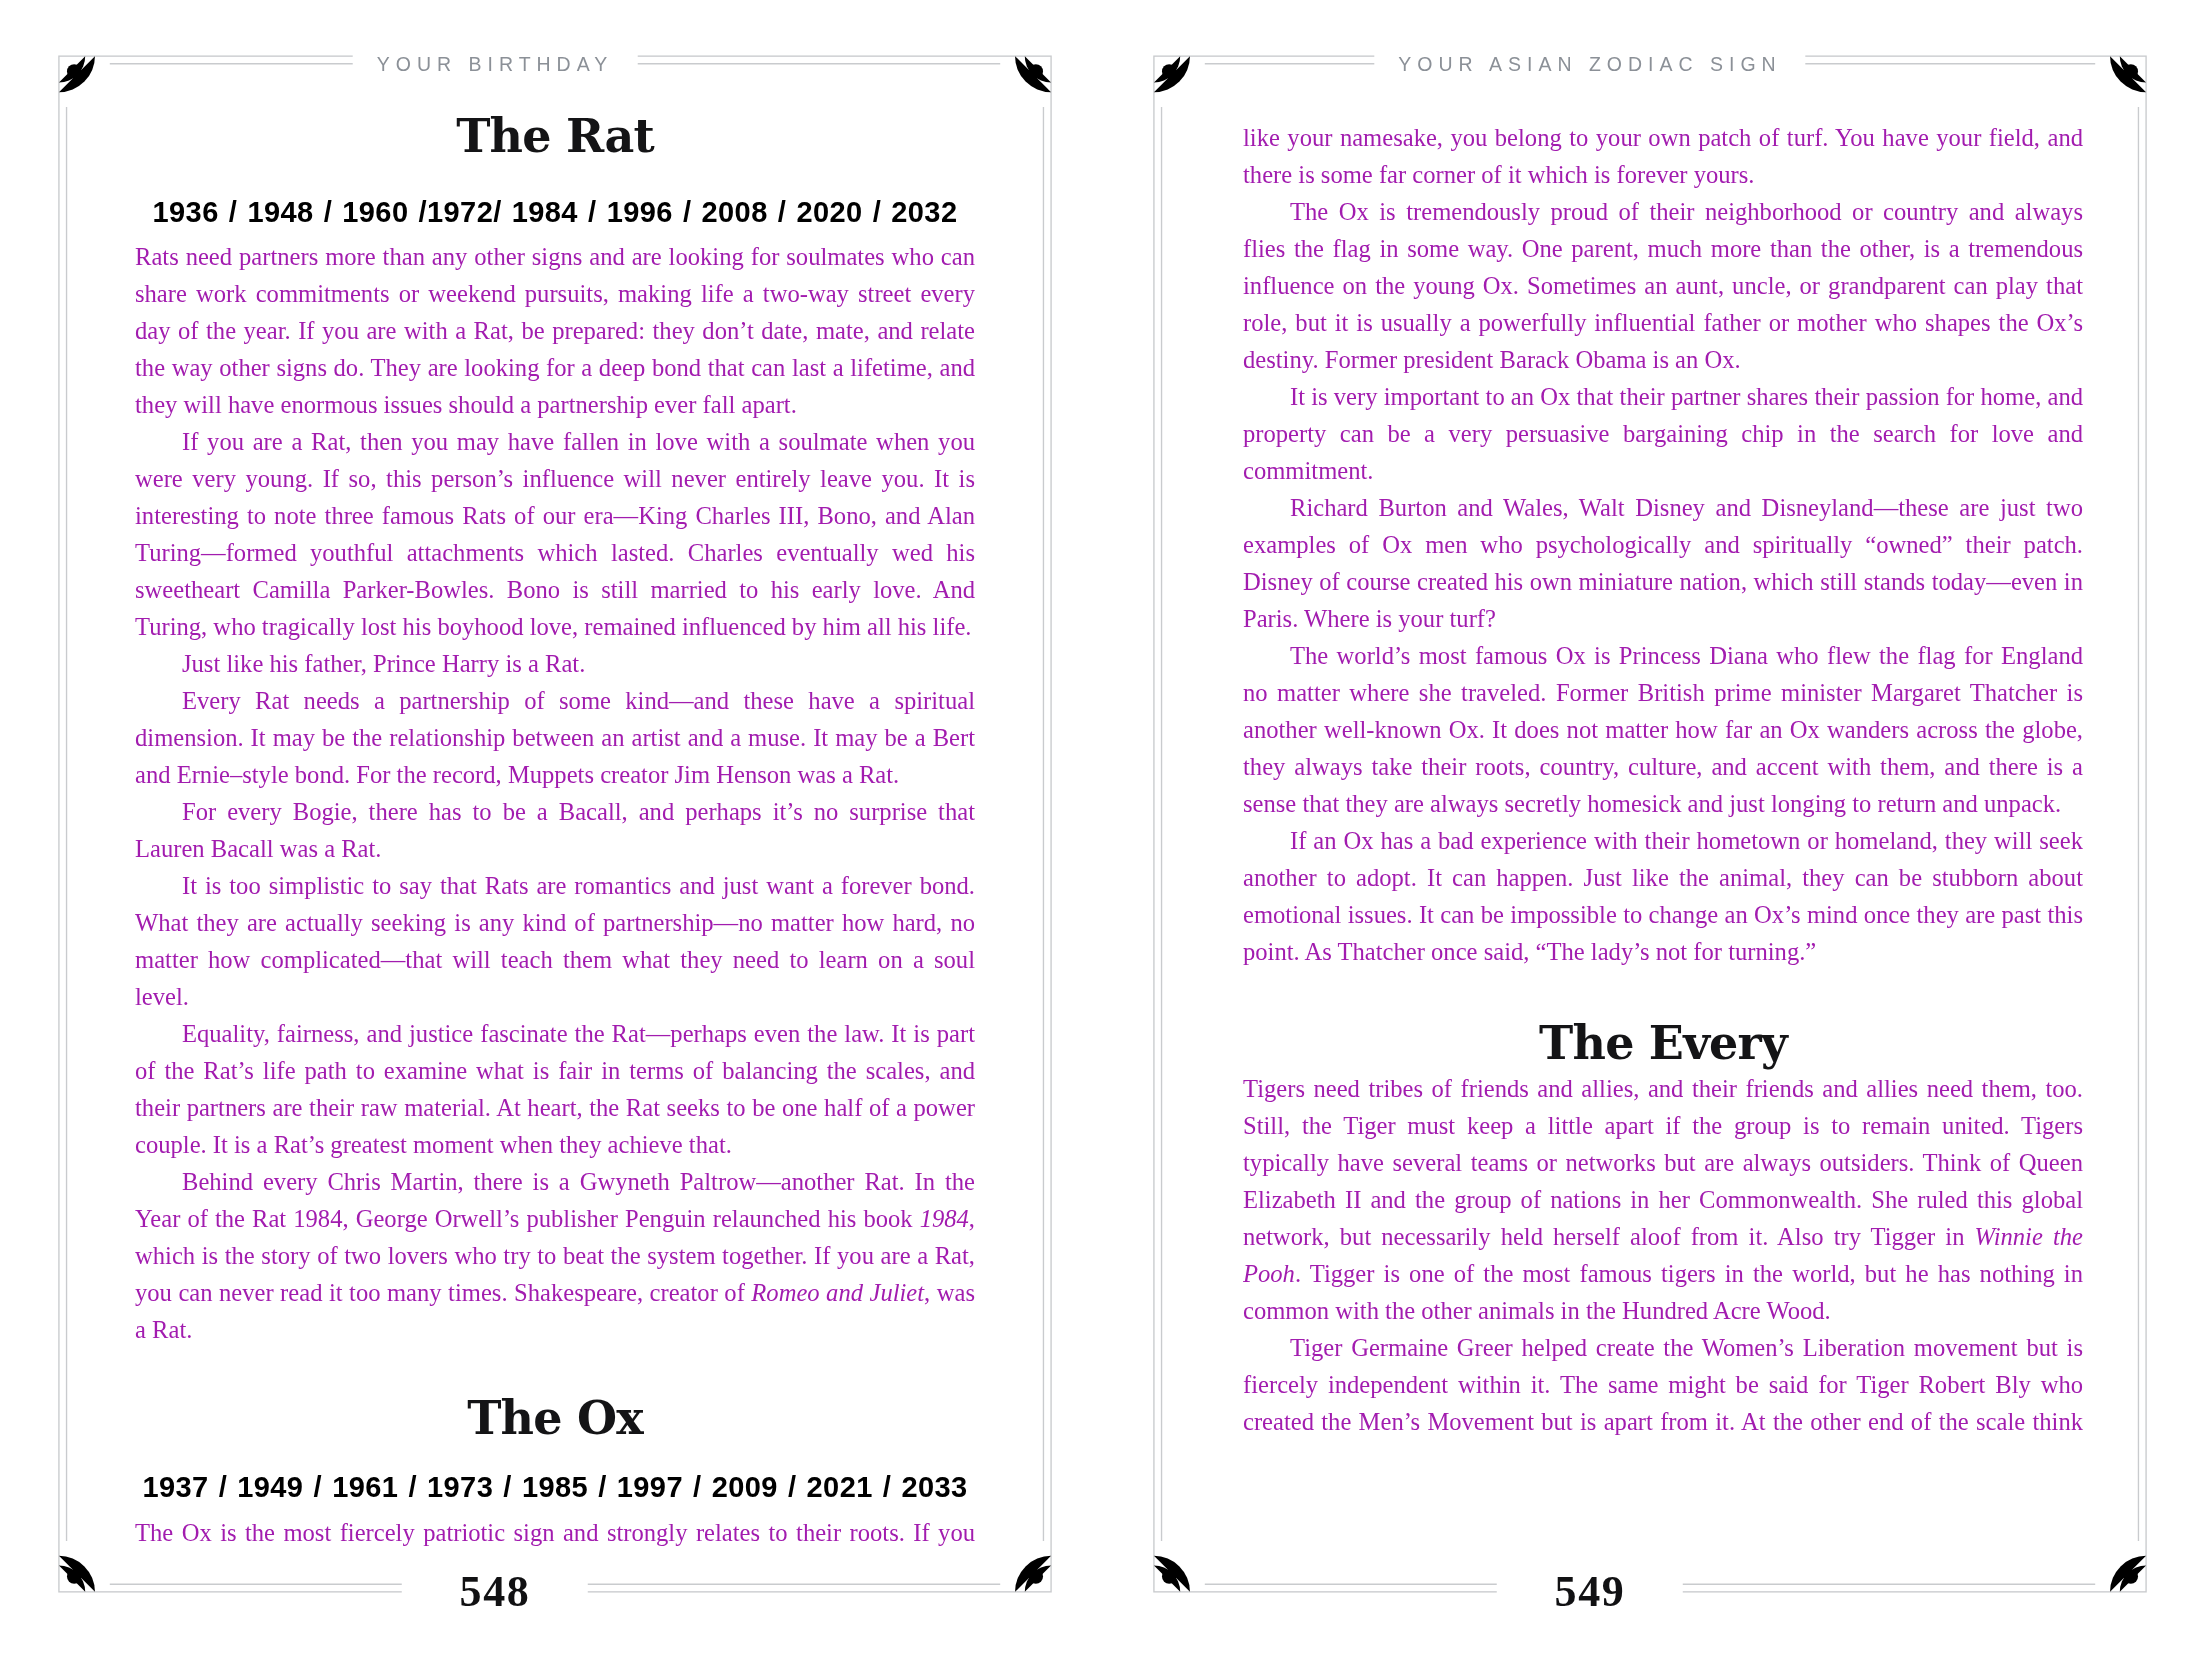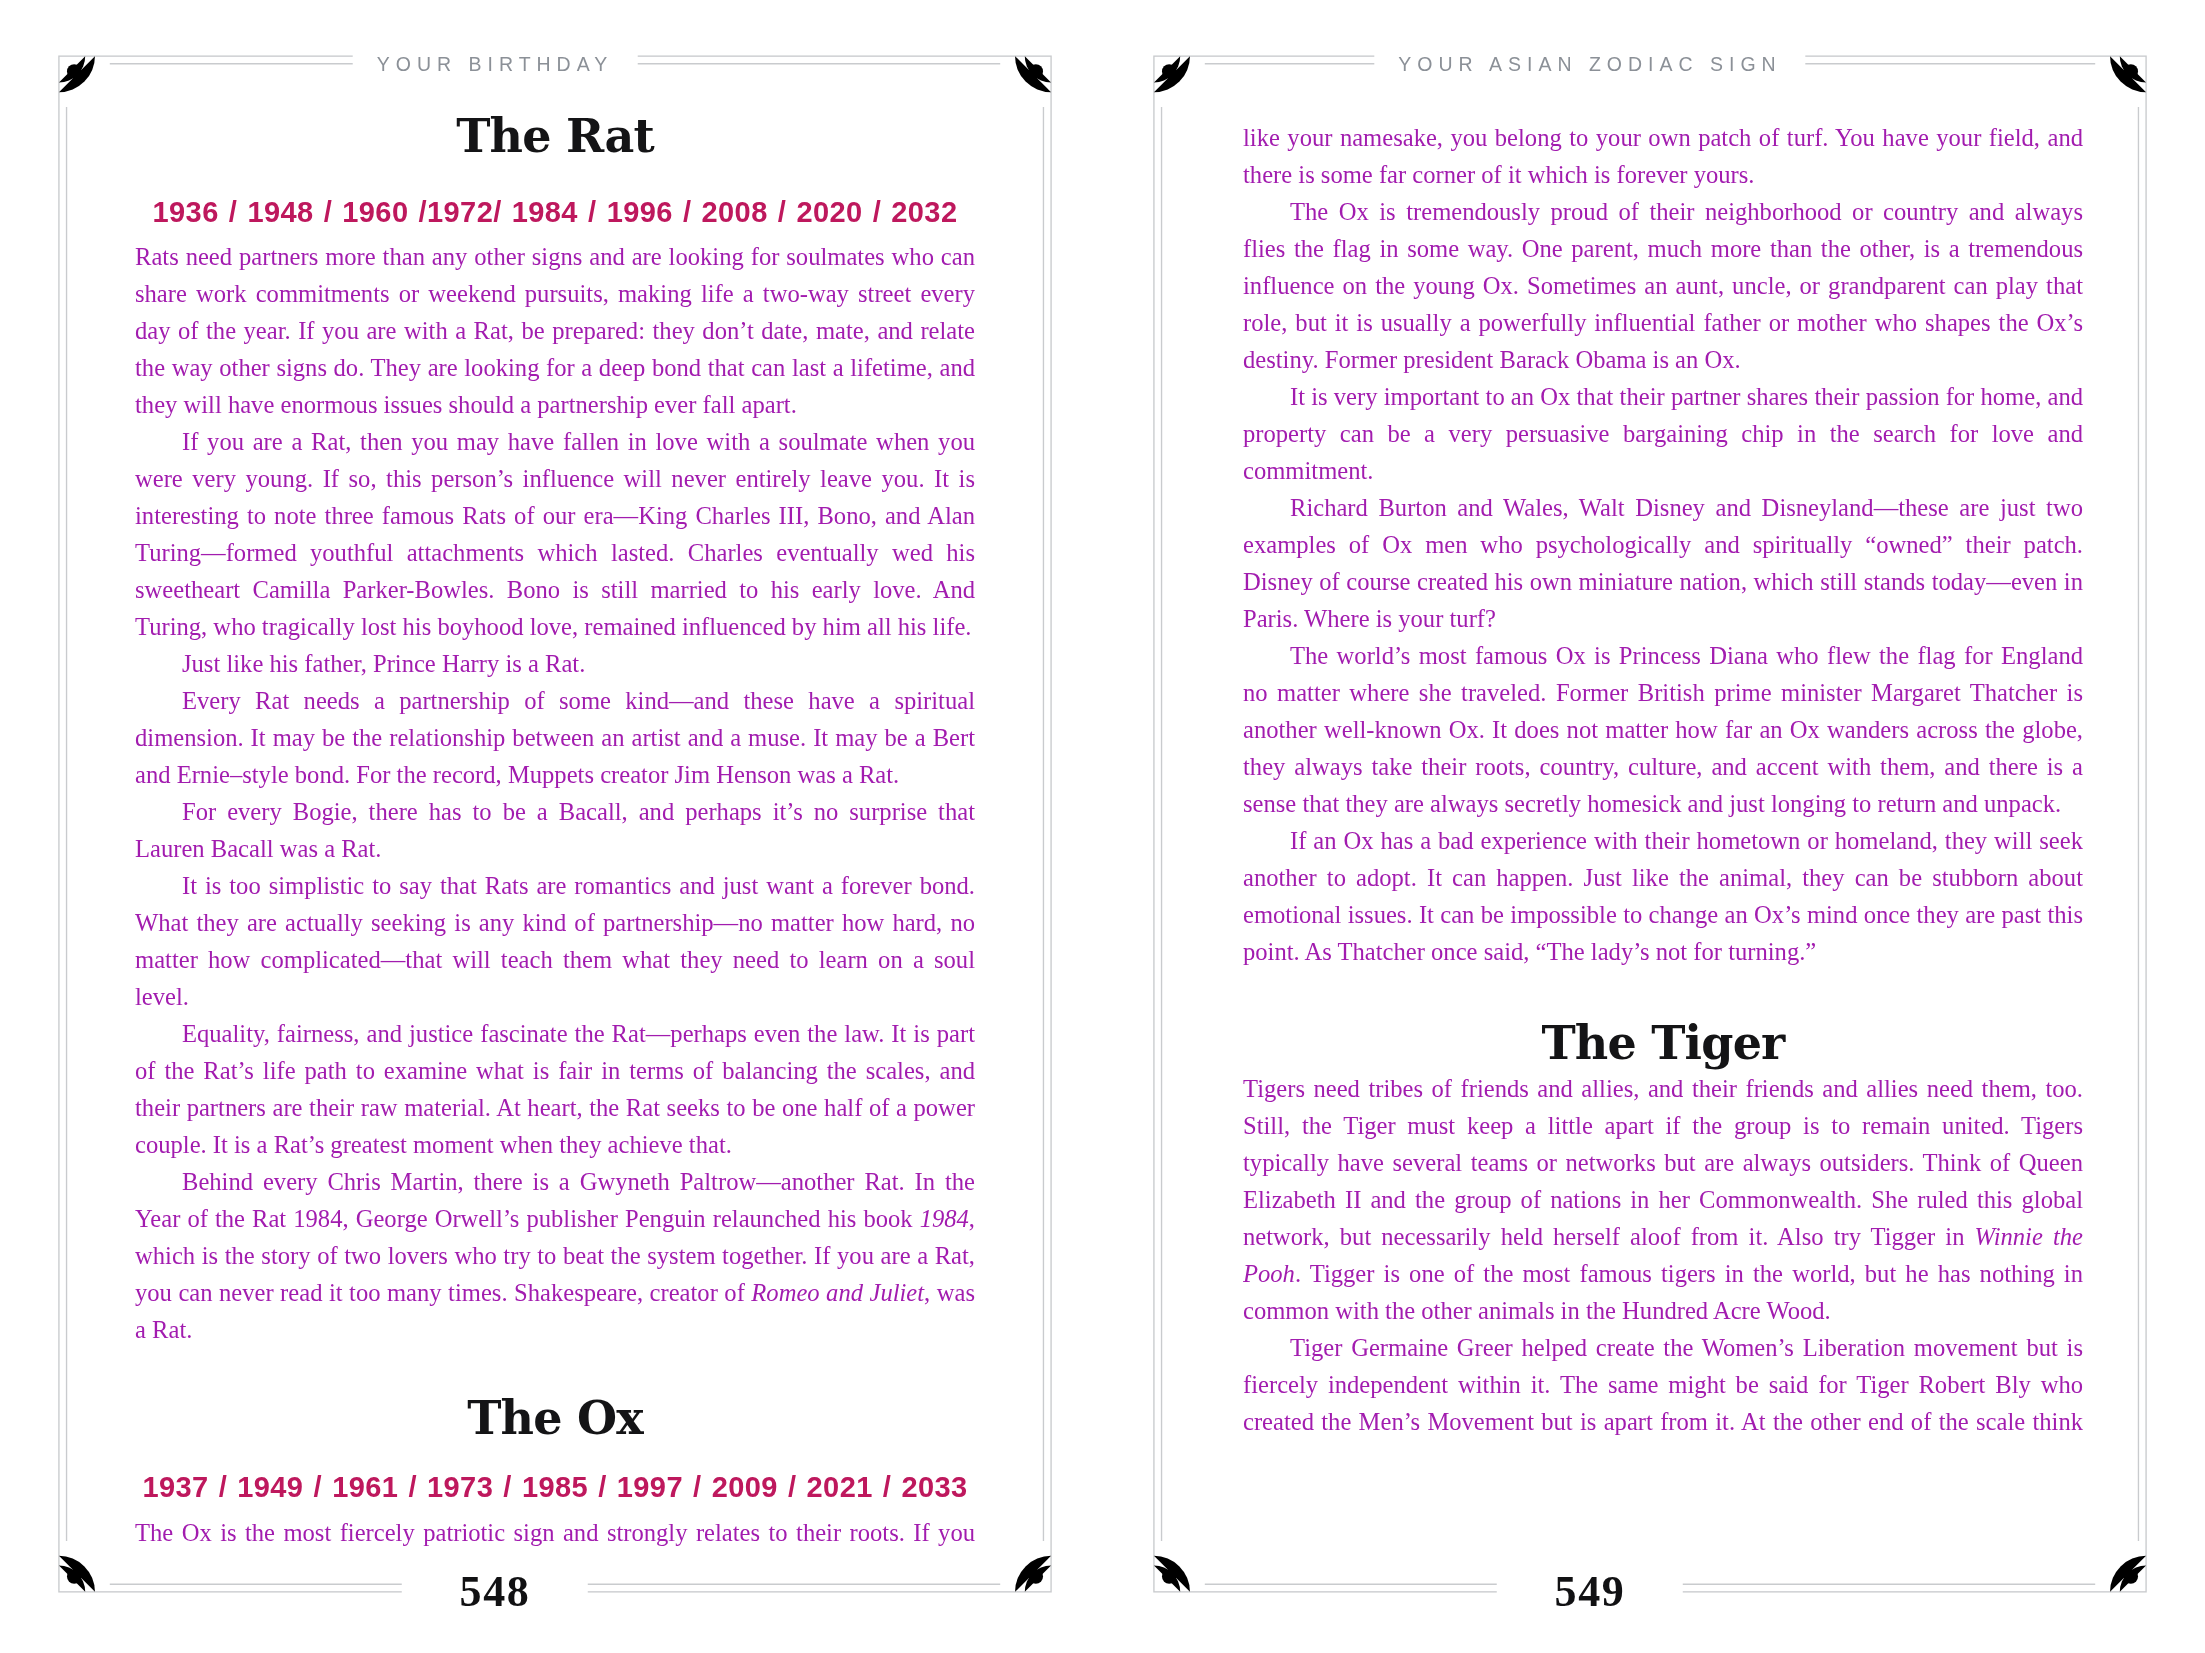--- a/index.html
+++ b/index.html
@@ -22,21 +22,21 @@
   .page-right .content{left:89px;}
   .section-title{
     font-family:"DejaVu Serif",serif;font-weight:700;font-size:46px;line-height:53px;
     text-align:center;letter-spacing:-0.8px;margin:0;color:#141416;
   }
   .title-first{margin-top:54px;}
   .title-later{margin-top:44px;}
   .page-right .title-later{margin-top:47px;}
   .years{
     font-family:"Liberation Sans",sans-serif;font-weight:700;font-size:29px;line-height:36px;
-    text-align:center;letter-spacing:0.4px;word-spacing:1.7px;color:#be185d;
+    text-align:center;letter-spacing:0.4px;word-spacing:1.7px;color:#000000;
     margin:30.5px 0 8.5px 0;
   }
   .title-later + .years{margin-top:24px;}
   .page-right .years{margin-top:34px;}
   p.body{
     font-size:24.6px;line-height:37px;margin:0;text-align:justify;color:#a21caf;
   }
   p.indent{text-indent:47px;}
   p.cont{text-align-last:justify;}
   .cont-top{padding-top:63px;}
@@ -136,21 +136,21 @@
   <div class="running-head">YOUR ASIAN ZODIAC SIGN</div>
 
   <div class="content cont-top">
     <p class="body"><span>like your namesake, you belong to your own patch of turf. You have your field, and there is some far corner of it which is forever yours.</span></p>
     <p class="body indent"><span>The Ox is tremendously proud of their neighborhood or country and always flies the flag in some way. One parent, much more than the other, is a tremendous influence on the young Ox. Sometimes an aunt, uncle, or grandparent can play that role, but it is usually a powerfully influential father or mother who shapes the Ox’s destiny. Former president Barack Obama is an Ox.</span></p>
     <p class="body indent"><span>It is very important to an Ox that their partner shares their passion for home, and property can be a very persuasive bargaining chip in the search for love and commitment.</span></p>
     <p class="body indent"><span>Richard Burton and Wales, Walt Disney and Disneyland—these are just two examples of Ox men who psychologically and spiritually “owned” their patch. Disney of course created his own miniature nation, which still stands today—even in Paris. Where is your turf?</span></p>
     <p class="body indent"><span>The world’s most famous Ox is Princess Diana who flew the flag for England no matter where she traveled. Former British prime minister Margaret Thatcher is another well-known Ox. It does not matter how far an Ox wanders across the globe, they always take their roots, country, culture, and accent with them, and there is a sense that they are always secretly homesick and just longing to return and unpack.</span></p>
     <p class="body indent"><span>If an Ox has a bad experience with their hometown or homeland, they will seek another to adopt. It can happen. Just like the animal, they can be stubborn about emotional issues. It can be impossible to change an Ox’s mind once they are past this point. As Thatcher once said, “The lady’s not for turning.”</span></p>
 
-    <h1 class="section-title title-later">The Tiger</h1>
+    <h1 class="section-title title-later">The Every</h1>
     <p class="body"><span>Tigers need tribes of friends and allies, and their friends and allies need them, too. Still, the Tiger must keep a little apart if the group is to remain united. Tigers typically have several teams or networks but are always outsiders. Think of Queen Elizabeth II and the group of nations in her Commonwealth. She ruled this global network, but necessarily held herself aloof from it. Also try Tigger in </span><i>Winnie the Pooh</i><span>. Tigger is one of the most famous tigers in the world, but he has nothing in common with the other animals in the Hundred Acre Wood.</span></p>
     <p class="body indent cont"><span>Tiger Germaine Greer helped create the Women’s Liberation movement but is fiercely independent within it. The same might be said for Tiger Robert Bly who created the Men’s Movement but is apart from it. At the other end of the scale think</span></p>
   </div>
 
   <div class="footer">
     <svg class="xmark" width="39" height="37" viewBox="0 0 46 44">
         <use href="#x-divider"></use>
       </svg>
     <span class="pagenum">549</span>
     <svg class="xmark" width="39" height="37" viewBox="0 0 46 44">

